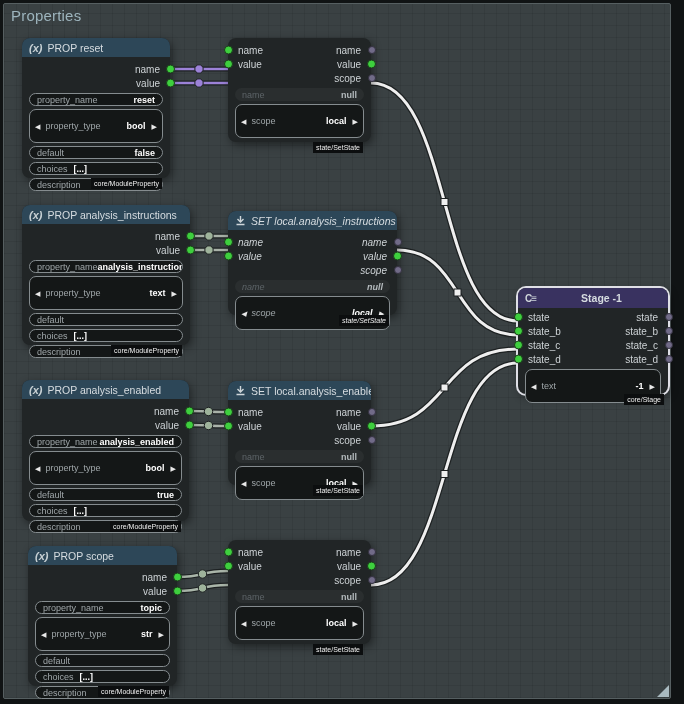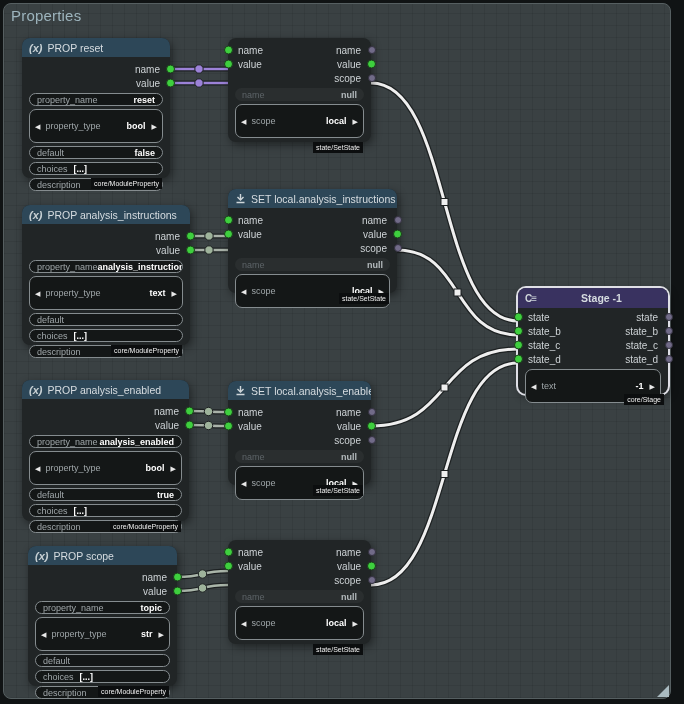--- a/index.html
+++ b/index.html
@@ -2,21 +2,21 @@
 <html><head>
 <meta charset="utf-8">
 <style>
   * { box-sizing: border-box; margin: 0; padding: 0; }
   html,body { background:#101314; }
   body { font-family: "Liberation Sans", sans-serif; }
   #stagearea { position:relative; width:684px; height:704px; background:#101314; overflow:hidden; }
 
   
   .panel { position:absolute; left:3px; top:3px; width:668px; height:696px;
-    background:#3a4143; border:1px solid #565f61; border-radius:8px;
+    background:#3a4143; border:1px solid #565f61; border-radius:2px;
     background-image:
       repeating-linear-gradient(0deg, rgba(0,0,0,.08) 0 1px, transparent 1px 12px),
       repeating-linear-gradient(90deg, rgba(0,0,0,.08) 0 1px, transparent 1px 12px);
     z-index:0; }
   .panel-title { position:absolute; left:7px; top:3px; font-size:15px; color:#9db4bd; letter-spacing:.2px; }
   .resize-handle { position:absolute; right:1px; bottom:1px; width:0; height:0;
     border-style:solid; border-width:0 0 12px 12px; border-color:transparent transparent #a9bac0 transparent; }
 
   
   #wires { position:absolute; left:0; top:0; width:684px; height:704px; z-index:1; pointer-events:none; }
@@ -212,21 +212,21 @@
       <span class="lbl">choices</span>
       <span class="val">[...]</span>
     </div>
     <div class="pill">
       <span class="lbl">description</span>
       <span class="val"></span>
     </div>
     <div class="tag">core/ModuleProperty</div>
   </div>
 
-  <div class="node" style="left:228px; top:189px; width:169px; height:104px;">
+  <div class="node" style="left:228px; top:211px; width:169px; height:104px;font-style:italic;">
     <div class="hdr hdr-blue">
       <svg width="11" height="11" viewBox="0 0 11 11">
           <g stroke="#cfd6da" stroke-width="1.4" fill="none">
             <line x1="5.5" y1="1" x2="5.5" y2="6.5"></line>
             <polyline points="2.5,4 5.5,7 8.5,4"></polyline>
             <line x1="1.5" y1="9.5" x2="9.5" y2="9.5"></line>
           </g>
         </svg>
       <span>SET local.analysis_instructions</span>
     </div>

